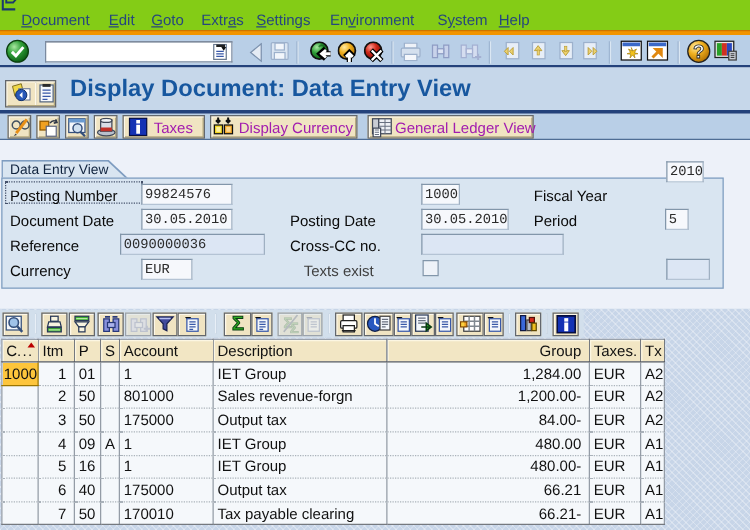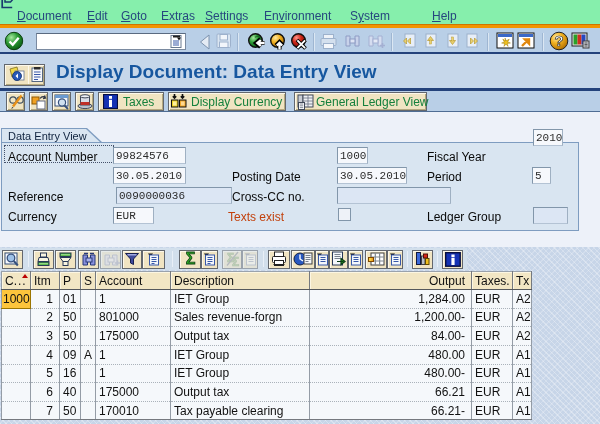--- a/index.html
+++ b/index.html
@@ -1,36 +1,36 @@
 <!DOCTYPE html>
 <html><head><meta charset="utf-8">
 <style>
 *{margin:0;padding:0;box-sizing:border-box}
 body{width:600px;height:424px;overflow:hidden;font-family:"Liberation Sans",sans-serif}
 #app{position:relative;width:600px;height:424px;background:#edf1f9}
 .abs{position:absolute}
 
-#menubar{left:0;top:0;width:600px;height:24px;background:#86efac;font-size:12px;color:#26477e}
+#menubar{left:0;top:0;width:600px;height:24px;background:#84cc16;font-size:12px;color:#26477e}
 #menubar span.mi{position:absolute;top:9px;white-space:nowrap}
 #menubar u{text-decoration:underline}
 #orange{left:0;top:24px;width:600px;height:4px;background:#f29400;border-top:1px solid #cd7400}
 #toolbar{left:0;top:28px;width:600px;height:24px;background:#b9cfe7}
 #navy1{left:0;top:52px;width:600px;height:2px;background:#24427b}
 #titlebar{left:0;top:54px;width:600px;height:34px;background:#c6d7ea}
 #navy2{left:0;top:88px;width:600px;height:3px;background:#24427b}
 #appbar{left:0;top:91px;width:600px;height:21px;background:#b9cfe7;border-bottom:1px solid #4f6d94}
 #title{left:56px;top:61px;font-size:19px;font-weight:bold;color:#17579f;letter-spacing:0px}
 
 #cmd{left:36px;top:33px;width:150px;height:17px;background:#fff;border:1px solid #7a8aa0;border-top-color:#5a6a80}
 
 .tsep{width:2px;height:18px;top:33px;background:#9fb6d2;border-right:1px solid #dbe7f3}
 
 .bbtn{background:#f0e4c2;border:1px solid #63676d;box-shadow:inset 1px 1px 0 #fdf8ea,inset -1px -1px 0 #b5a97f}
 
-.abtn{top:92px;height:19px;font-size:12px;color:#15803d;white-space:nowrap}
+.abtn{top:92px;height:19px;font-size:12px;color:#a21caf;white-space:nowrap}
 #tabborder{left:1px;top:128px;width:102px;height:15px;background:#7e9cc0;clip-path:polygon(0 0,86px 0,102px 15px,0 15px)}
 #tabfill{left:2px;top:129px;width:100px;height:14px;background:#d9e5f1;clip-path:polygon(0 0,84px 0,99px 14px,0 14px)}
 #tabtext{left:8px;top:130px;font-size:11px;color:#10233e}
 #panel{left:1px;top:142px;width:578px;height:89px;background:#d9e5f1;border:1px solid #7e9cc0;border-top-color:#7e9cc0}
 .lbl{font-size:12px;color:#0a0a0a;white-space:nowrap}
 .fld{font-family:"Liberation Mono",monospace;font-size:11px;color:#2b2b2b;background:#f6f8fc;border:1px solid #8296aa;border-bottom-color:#b4c3d4;border-right-color:#9fb0c2;line-height:16px;padding-left:2px;white-space:nowrap;overflow:hidden}
 .fldg{background:#dce6f4}
 #dotted{left:4px;top:145px;width:110px;height:18px;border:1px dotted #44506a}
 
 #alv{left:0;top:247px;width:600px;height:177px;background-color:#c7d5e8;background-image:repeating-linear-gradient(45deg,rgba(255,255,255,.30) 0 1px,transparent 1px 4px),repeating-linear-gradient(-45deg,rgba(255,255,255,.20) 0 1px,transparent 1px 4px)}
@@ -54,21 +54,21 @@
 <div id="app">
 
   <div id="menubar" class="abs">
     <span class="mi" style="left:17px"><u>D</u>ocument</span>
     <span class="mi" style="left:87px"><u>E</u>dit</span>
     <span class="mi" style="left:121px"><u>G</u>oto</span>
     <span class="mi" style="left:161px">Extr<u>a</u>s</span>
     <span class="mi" style="left:205px"><u>S</u>ettings</span>
     <span class="mi" style="left:264px">En<u>v</u>ironment</span>
     <span class="mi" style="left:350px">S<u>y</u>stem</span>
-    <span class="mi" style="left:432px"><u>H</u>elp</span>
+    <span class="mi" style="left:399px"><u>H</u>elp</span>
   </div>
   <div id="orange" class="abs"></div>
   <div id="toolbar" class="abs"></div>
   <div id="navy1" class="abs"></div>
   <div id="titlebar" class="abs"></div>
   <div id="navy2" class="abs"></div>
   <div id="appbar" class="abs"></div>
   <div id="title" class="abs">Display Document: Data Entry View</div>
   <div id="cmd" class="abs"></div>
 
@@ -273,32 +273,32 @@
       <rect x="1.5" y="9.5" width="6" height="7" fill="#f8fafc" stroke="#404858"></rect>
       <path d="M2.8 11h3.4M2.8 12.8h3.4M2.8 14.6h3.4" stroke="#687080" stroke-width=".8"></path>
     </svg>
   <span class="abs abtn" style="left:316px;top:95px">General Ledger View</span>
 
   <div id="tabborder" class="abs"></div>
   <div id="tabfill" class="abs"></div>
   <div id="tabtext" class="abs">Data Entry View</div>
   <div id="panel" class="abs"></div>
   <div id="dotted" class="abs"></div>
-  <span class="abs lbl" style="left:8px;top:150px">Account Number</span>
+  <span class="abs lbl" style="left:8px;top:150px">Posting Number</span>
+  <span class="abs lbl" style="left:8px;top:170px">Document Date</span>
   <span class="abs lbl" style="left:8px;top:190px">Reference</span>
   <span class="abs lbl" style="left:8px;top:210px">Currency</span>
   <span class="abs lbl" style="left:232px;top:170px">Posting Date</span>
   <span class="abs lbl" style="left:232px;top:190px">Cross-CC no.</span>
-  <span class="abs lbl" style="left:228px;top:210px;color:#c2410c">Texts exist</span>
+  <span class="abs lbl" style="left:243px;top:210px;color:#404040">Texts exist</span>
   <span class="abs lbl" style="left:427px;top:150px">Fiscal Year</span>
   <span class="abs lbl" style="left:427px;top:170px">Period</span>
-  <span class="abs lbl" style="left:427px;top:210px">Ledger Group</span>
   <div class="abs fld" style="left:113px;top:147px;width:73px;height:17px">99824576</div>
   <div class="abs fld" style="left:113px;top:167px;width:73px;height:17px">30.05.2010</div>
-  <div class="abs fld fldg" style="left:116px;top:187px;width:116px;height:17px">0090000036</div>
+  <div class="abs fld fldg" style="left:96px;top:187px;width:116px;height:17px">0090000036</div>
   <div class="abs fld" style="left:113px;top:207px;width:41px;height:17px">EUR</div>
   <div class="abs fld" style="left:337px;top:147px;width:31px;height:17px">1000</div>
   <div class="abs fld" style="left:337px;top:167px;width:70px;height:17px">30.05.2010</div>
   <div class="abs fld fldg" style="left:337px;top:187px;width:114px;height:17px"></div>
   <div class="abs" style="left:338px;top:208px;width:13px;height:13px;background:#eef2f8;border:1px solid #8296aa"></div>
   <div class="abs fld" style="left:533px;top:129px;width:30px;height:17px">2010</div>
   <div class="abs fld" style="left:532px;top:167px;width:19px;height:17px">5</div>
   <div class="abs fld fldg" style="left:533px;top:207px;width:35px;height:17px"></div>
 
   <div id="alv" class="abs">
@@ -444,21 +444,21 @@
           <col style="width:19px">
         </colgroup>
       <tbody>
           <tr>
         <th>C<span style="letter-spacing:1px">...</span><span style="position:absolute;right:2px;top:2px;width:0;height:0;border-left:3px solid transparent;border-right:3px solid transparent;border-bottom:4px solid #b00"></span></th>
         <th>Itm</th>
             <th>P</th>
             <th>S</th>
             <th>Account</th>
             <th>Description</th>
-            <th class="r">Output</th>
+            <th class="r">Group</th>
             <th>Taxes.</th>
             <th>Tx</th>
       </tr>
       <tr>
             <td class="amber">1000</td>
             <td class="r">1</td>
             <td>01</td>
             <td></td>
             <td>1</td>
             <td>IET Group</td>

